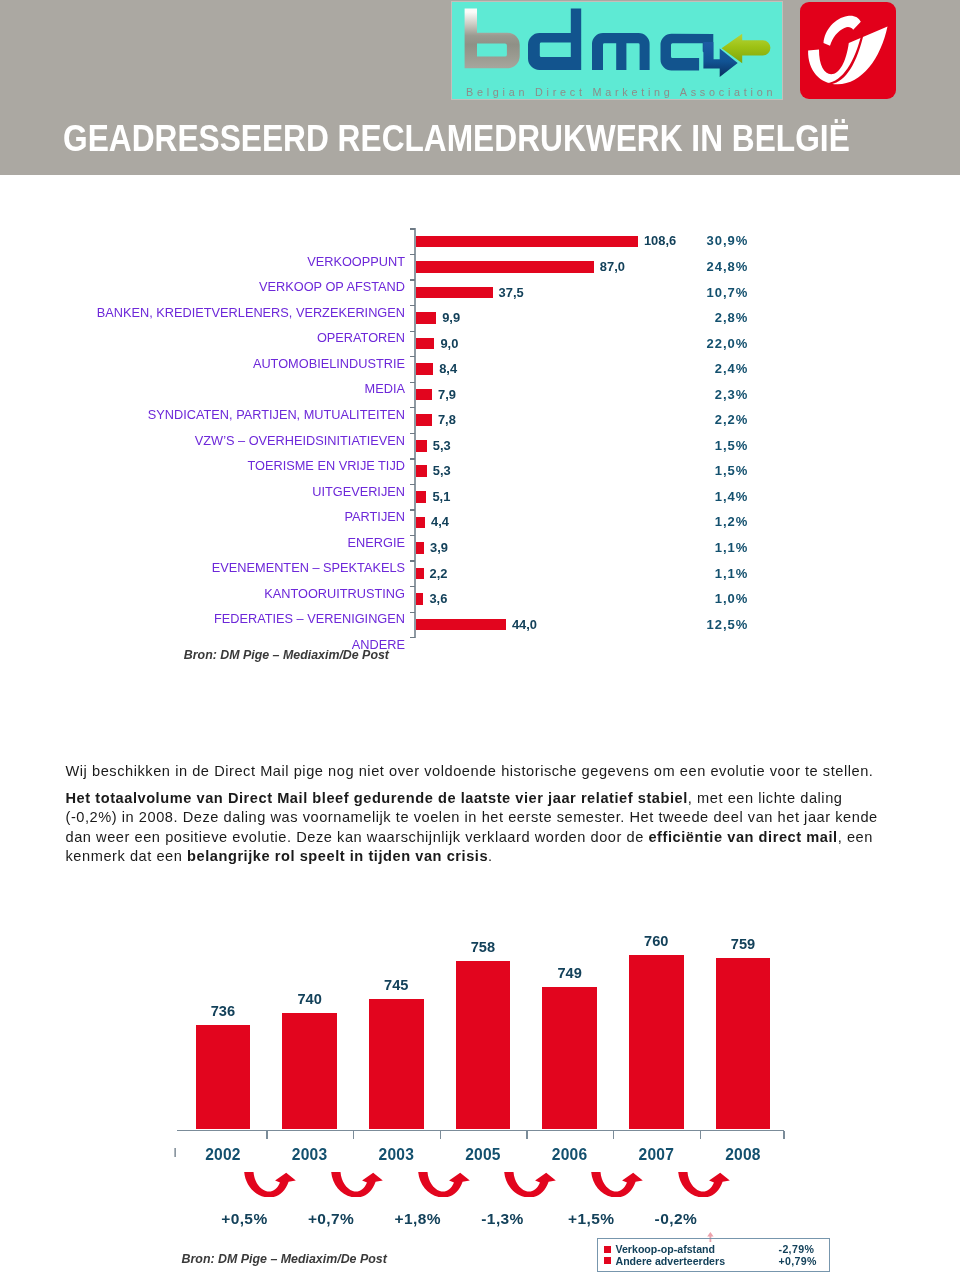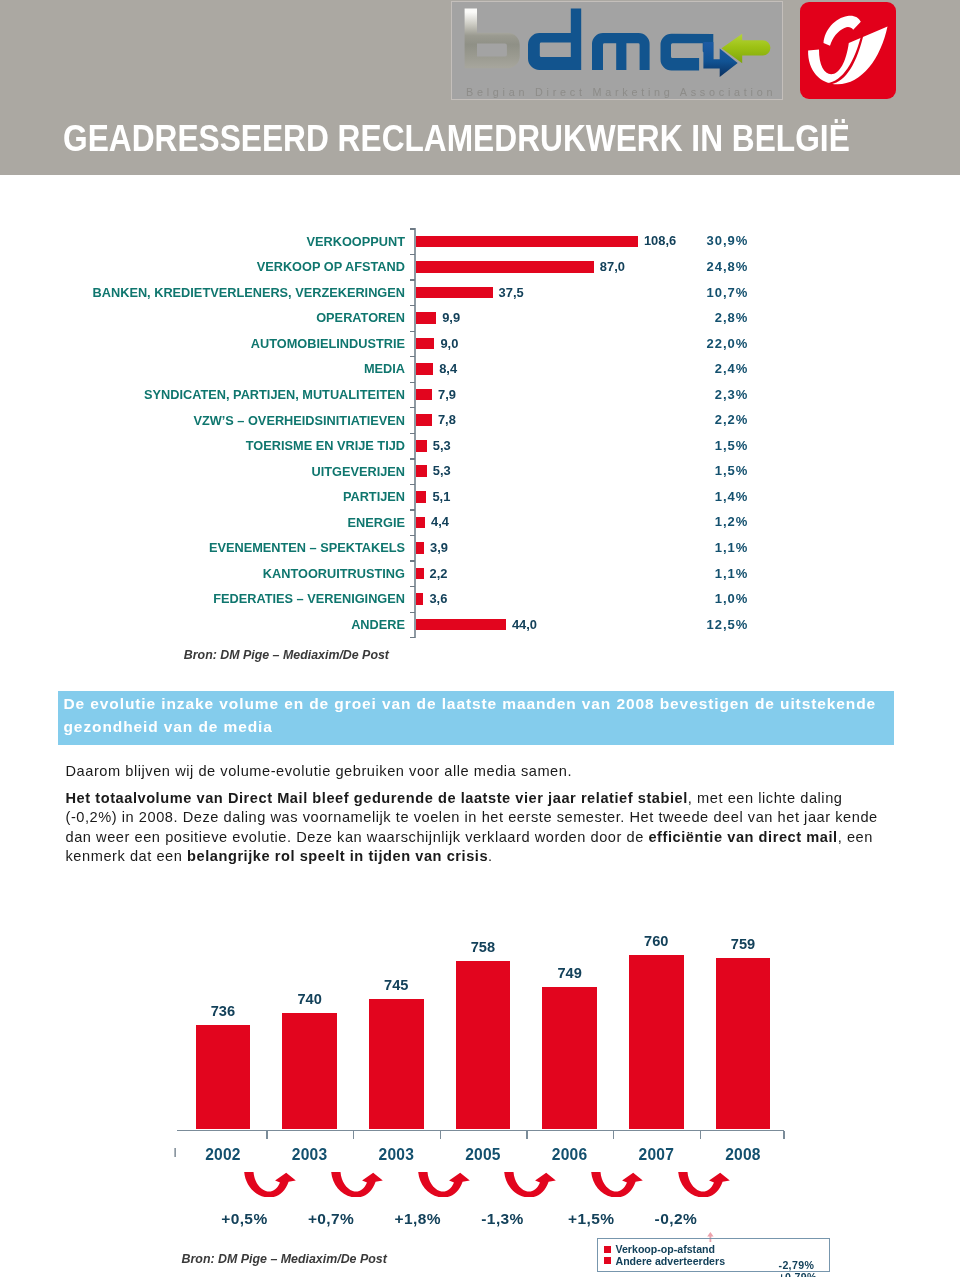--- a/index.html
+++ b/index.html
@@ -3,38 +3,38 @@
 <meta charset="utf-8">
 <style>
   html,body{margin:0;padding:0;}
   body{width:960px;height:1277px;background:#ffffff;
        font-family:"Liberation Sans",sans-serif;position:relative;overflow:hidden;
        -webkit-font-smoothing:antialiased;}
   .page{position:absolute;left:0;top:0;width:960px;height:1277px;}
 
   
   .hdr-band{position:absolute;left:0;top:0;width:960px;height:175px;background:#aba8a2;}
-  .logo-bdma{position:absolute;left:451px;top:1px;width:332px;height:99px;background:#a3a3a3;
+  .logo-bdma{position:absolute;left:451px;top:1px;width:332px;height:99px;background:#5eead4;
              border:1px solid #c4bfbb;box-sizing:border-box;}
   .bdma-svg{position:absolute;left:-1px;top:1px;width:330px;height:97px;}
   .bdma-tag{font-family:"Liberation Sans",sans-serif;font-size:10.8px;fill:#8d8c89;
             letter-spacing:3.75px;}
   .logo-bpost{position:absolute;left:799.7px;top:2px;width:96px;height:97px;background:#e2001a;
               border-radius:9px;}
   .bpost-svg{position:absolute;left:-3.5px;top:0;width:103px;height:97px;}
   .doc-title{position:absolute;left:63.3px;top:127.3px;font-size:36px;font-weight:bold;color:#ffffff;
              letter-spacing:0px;white-space:nowrap;line-height:24.4px;
              transform:scaleX(0.88);transform-origin:0 0;}
 
   
   .sec-title{position:absolute;left:184.2px;top:199.6px;font-size:16.1px;font-weight:bold;color:#13506e;
              white-space:nowrap;letter-spacing:0.45px;line-height:16px;}
   .sec-axis{position:absolute;left:414.3px;top:227.5px;width:1.3px;height:410px;background:#8e9aa3;}
-  .sec-label{position:absolute;right:555px;font-size:12.75px;font-weight:bold;color:#0f766e;
-             white-space:nowrap;line-height:11.7px;}
+  .sec-label{position:absolute;right:555px;font-size:12.75px;font-weight:normal;color:#6d28d9;
+             white-space:nowrap;line-height:11.7px;margin-top:20px;}
   .sec-tick{position:absolute;left:409.5px;width:5.2px;height:1.3px;background:#6e7a85;}
   .sec-bar{position:absolute;left:416px;height:11.7px;background:#e2051e;}
   .sec-val{position:absolute;font-size:12.9px;font-weight:bold;color:#13415a;white-space:nowrap;
            line-height:11.7px;}
   .sec-pct{position:absolute;right:211.7px;font-size:13px;font-weight:bold;color:#13506e;
            white-space:nowrap;line-height:11.7px;letter-spacing:1.0px;}
   .src1{position:absolute;left:183.8px;top:648.8px;font-size:12.4px;font-style:italic;color:#3a3a3a;
         font-weight:600;white-space:nowrap;line-height:12.4px;}
 
   
@@ -64,21 +64,21 @@
             line-height:12px;}
   .arrow{position:absolute;}
   .vol-delta{position:absolute;top:1210.5px;font-size:15.5px;font-weight:bold;color:#13415a;
              text-align:left;line-height:15.5px;letter-spacing:0.4px;}
   .legend{position:absolute;left:597px;top:1237.7px;width:233px;height:34px;border:1px solid #7796ad;
           box-sizing:border-box;}
   .legend-row{position:absolute;font-size:10.6px;font-weight:bold;color:#13415a;white-space:nowrap;
               line-height:12.4px;}
   .legend-sq{position:absolute;width:6.6px;height:6.6px;background:#e2051e;}
   .legend-val{position:absolute;font-size:10.6px;font-weight:bold;color:#13415a;white-space:nowrap;
-              line-height:12.4px;letter-spacing:0.35px;margin-top:16px;}
+              line-height:12.4px;letter-spacing:0.35px;}
   .legend-arrow{position:absolute;left:706.6px;top:1228.3px;}
   .src2{position:absolute;left:181.6px;top:1252.8px;font-size:12.4px;font-style:italic;color:#3a3a3a;
         font-weight:600;white-space:nowrap;line-height:12.4px;}
 </style>
 </head>
 <body>
 
 <div class="page">
 
   <div class="hdr-band"></div>
@@ -229,26 +229,23 @@
       <div class="sec-pct" style="top:593.1px">1,0%</div>
       <div class="sec-label" style="top:618.95px">ANDERE</div>
       <div class="sec-tick" style="top:611.55px"></div>
       <div class="sec-bar" style="top:618.75px;width:89.9px"></div>
       <div class="sec-val" style="left:511.9px;top:618.65px">44,0</div>
       <div class="sec-pct" style="top:618.65px">12,5%</div>
       <div class="sec-tick" style="top:637.0999999999999px"></div>
     </div>
   <div class="src1">Bron: DM Pige – Mediaxim/De Post</div>
 
-  <div class="callout">
-    <div class="callout-txt">De evolutie inzake volume en de groei van de laatste maanden van 2008 bevestigen de uitstekende gezondheid van de media</div>
-  </div>
 
   <div class="body-txt">
-    <p>Daarom blijven wij de volume-evolutie gebruiken voor alle media samen.</p>
+    <p>Wij beschikken in de Direct Mail pige nog niet over voldoende historische gegevens om een evolutie voor te stellen.</p>
     <div class="gap"></div>
     <p><b>Het totaalvolume van Direct Mail bleef gedurende de laatste vier jaar relatief stabiel</b><span>, met een lichte daling (-0,2%) in 2008. Deze daling was voornamelijk te voelen in het eerste semester. Het tweede deel van het jaar kende dan weer een positieve evolutie. Deze kan waarschijnlijk verklaard worden door de </span><b>efficiëntie van direct mail</b><span>, een kenmerk dat een </span><b>belangrijke rol speelt in tijden van crisis</b><span>.</span></p>
   </div>
 
   <div id="vol-chart">
       <div class="vol-bar" style="left:195.7px;top:1024.7px;width:54.5px;height:104.8px"></div>
       <div class="vol-vlabel" style="left:192.9px;top:1003.7px;width:60px">736</div>
       <div class="vol-xlabel" style="left:182.9px;width:80px">2002</div>
       <div class="vol-bar" style="left:282.3px;top:1013.2px;width:54.5px;height:116.3px"></div>
       <div class="vol-vlabel" style="left:279.6px;top:992.2px;width:60px">740</div>

